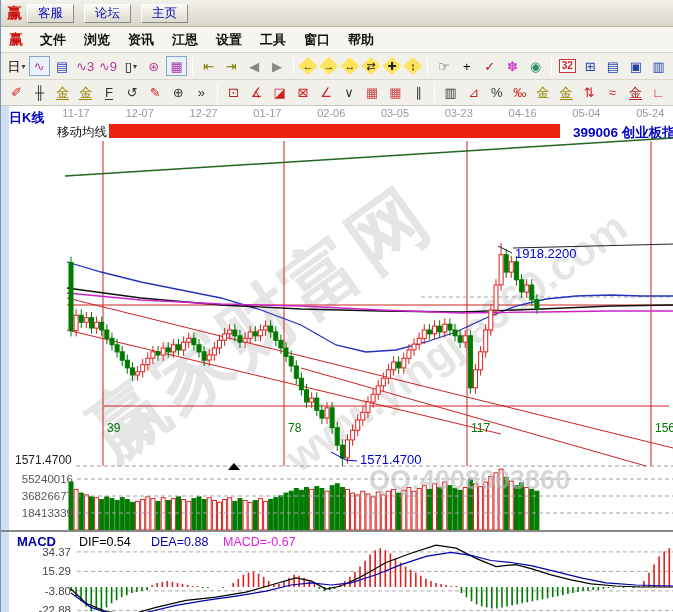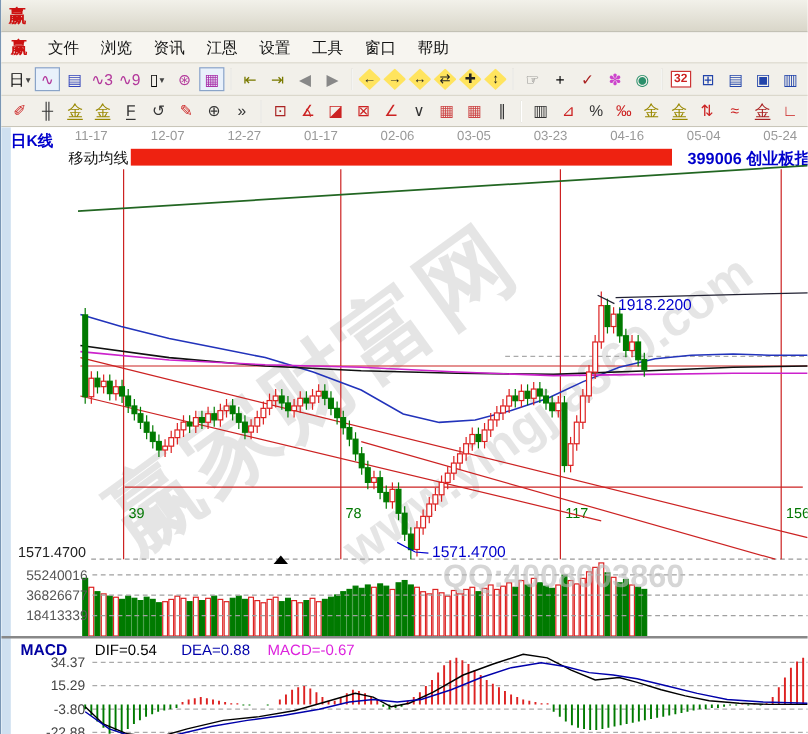--- a/index.html
+++ b/index.html
@@ -39,25 +39,30 @@
   .chart-wrap { position:relative; flex:1; background:#fff; }
   svg text { font-family:"Liberation Sans","DejaVu Sans",sans-serif; }
 </style>
 </head>
 <body>
 
 <div class="window">
 
   <div class="titlebar">
     <span class="logo">赢</span>
+    <div class="tb-buttons">
+      <button>客服</button>
+      <button>论坛</button>
+      <button>主页</button>
+    </div>
   </div>
 
   <div class="menubar">
     <span class="logo">赢</span>
-    <div id="menu-items" style="display:flex;">
+    <div id="menu-items" style="display:flex;font-weight:bold;">
         <span class="mitem">文件</span>
         <span class="mitem">浏览</span>
         <span class="mitem">资讯</span>
         <span class="mitem">江恩</span>
         <span class="mitem">设置</span>
         <span class="mitem">工具</span>
         <span class="mitem">窗口</span>
         <span class="mitem">帮助</span>
       </div>
   </div>

